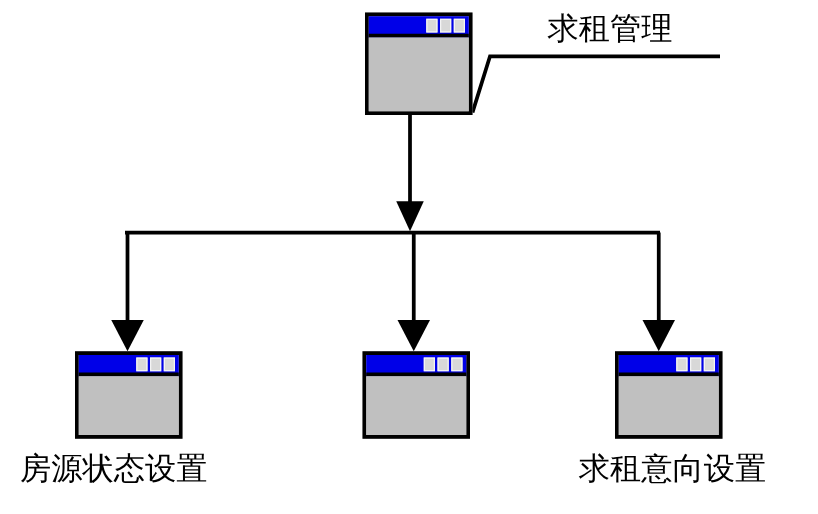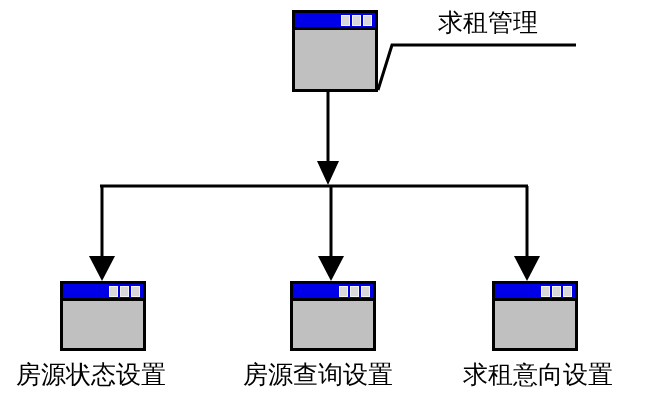--- a/index.html
+++ b/index.html
@@ -157,17 +157,16 @@
       <span class="win-btn" style="background: rgb(216, 216, 216);"></span>
       <span class="win-btn" style="background: rgb(216, 216, 216);"></span>
     </div>
     <div class="win-body" style="background: rgb(192, 192, 192);"></div>
   </div>
 
   <div class="caption" id="caption-root">求租管理</div>
 
   <div class="caption" id="caption-status">房源状态设置</div>
 
-  <div class="caption" id="caption-query">房源查询设置</div>
 
   <div class="caption" id="caption-intent">求租意向设置</div>
 
 </div>
 
 </body></html>

